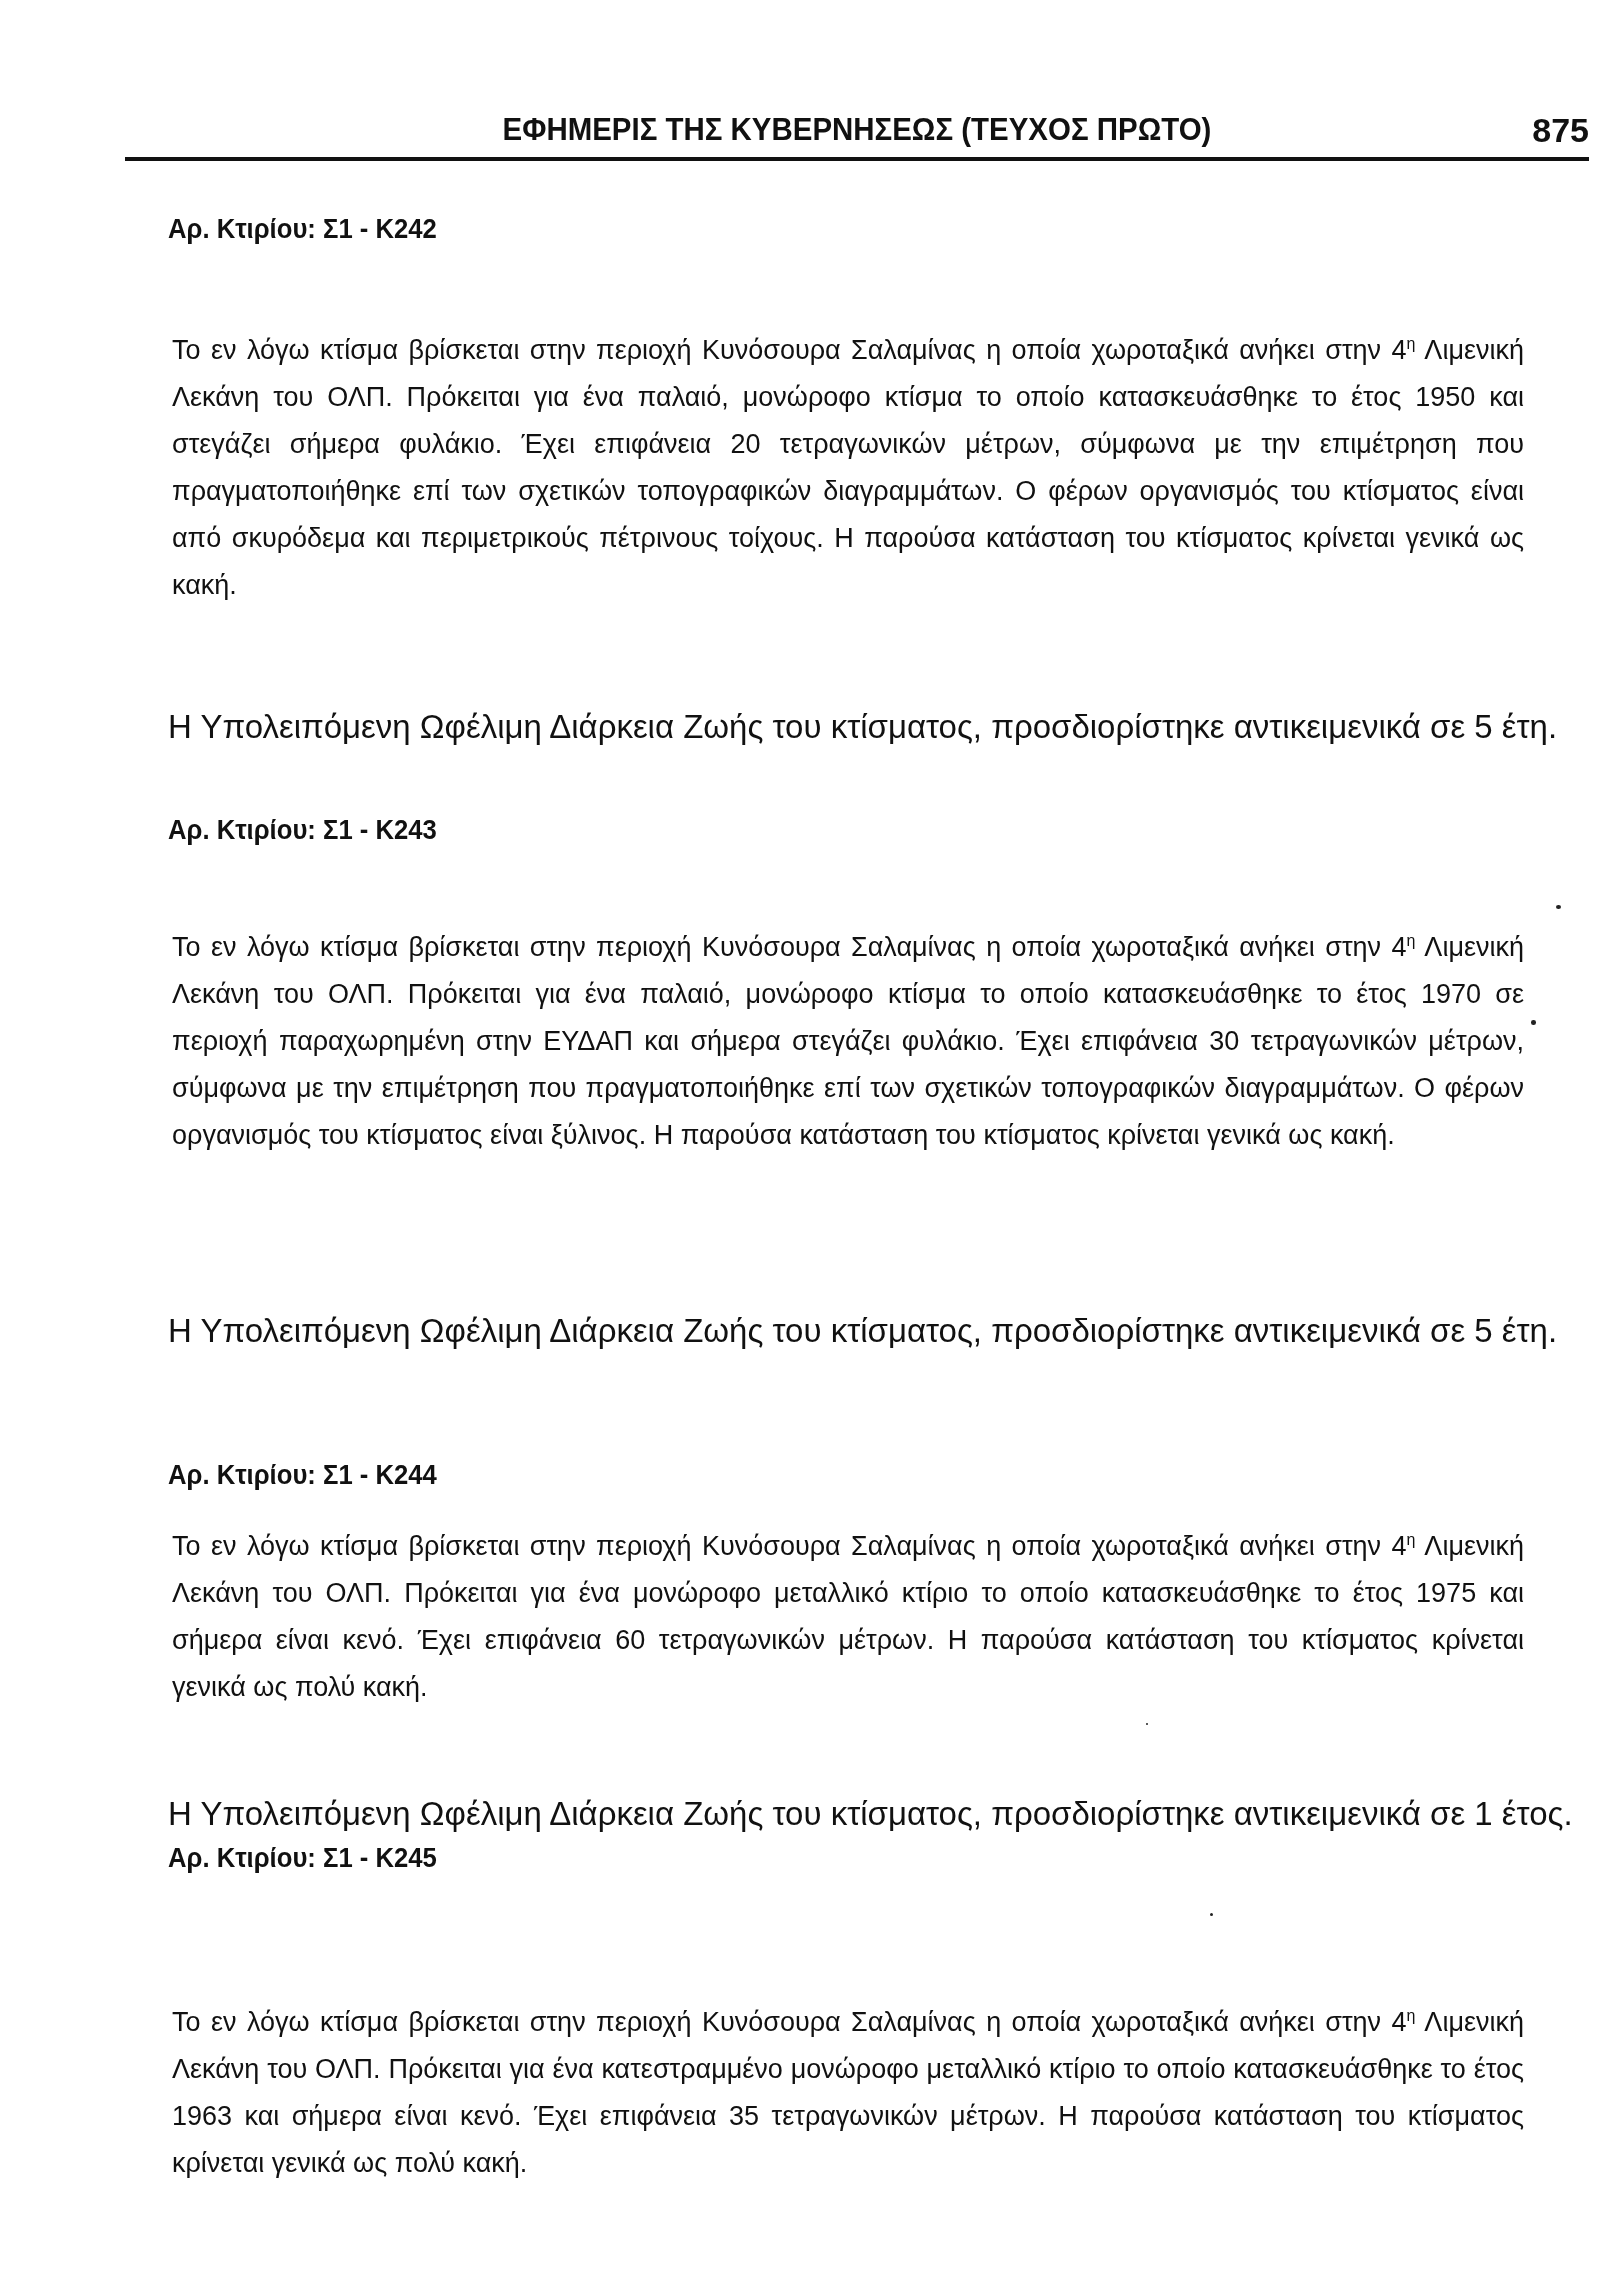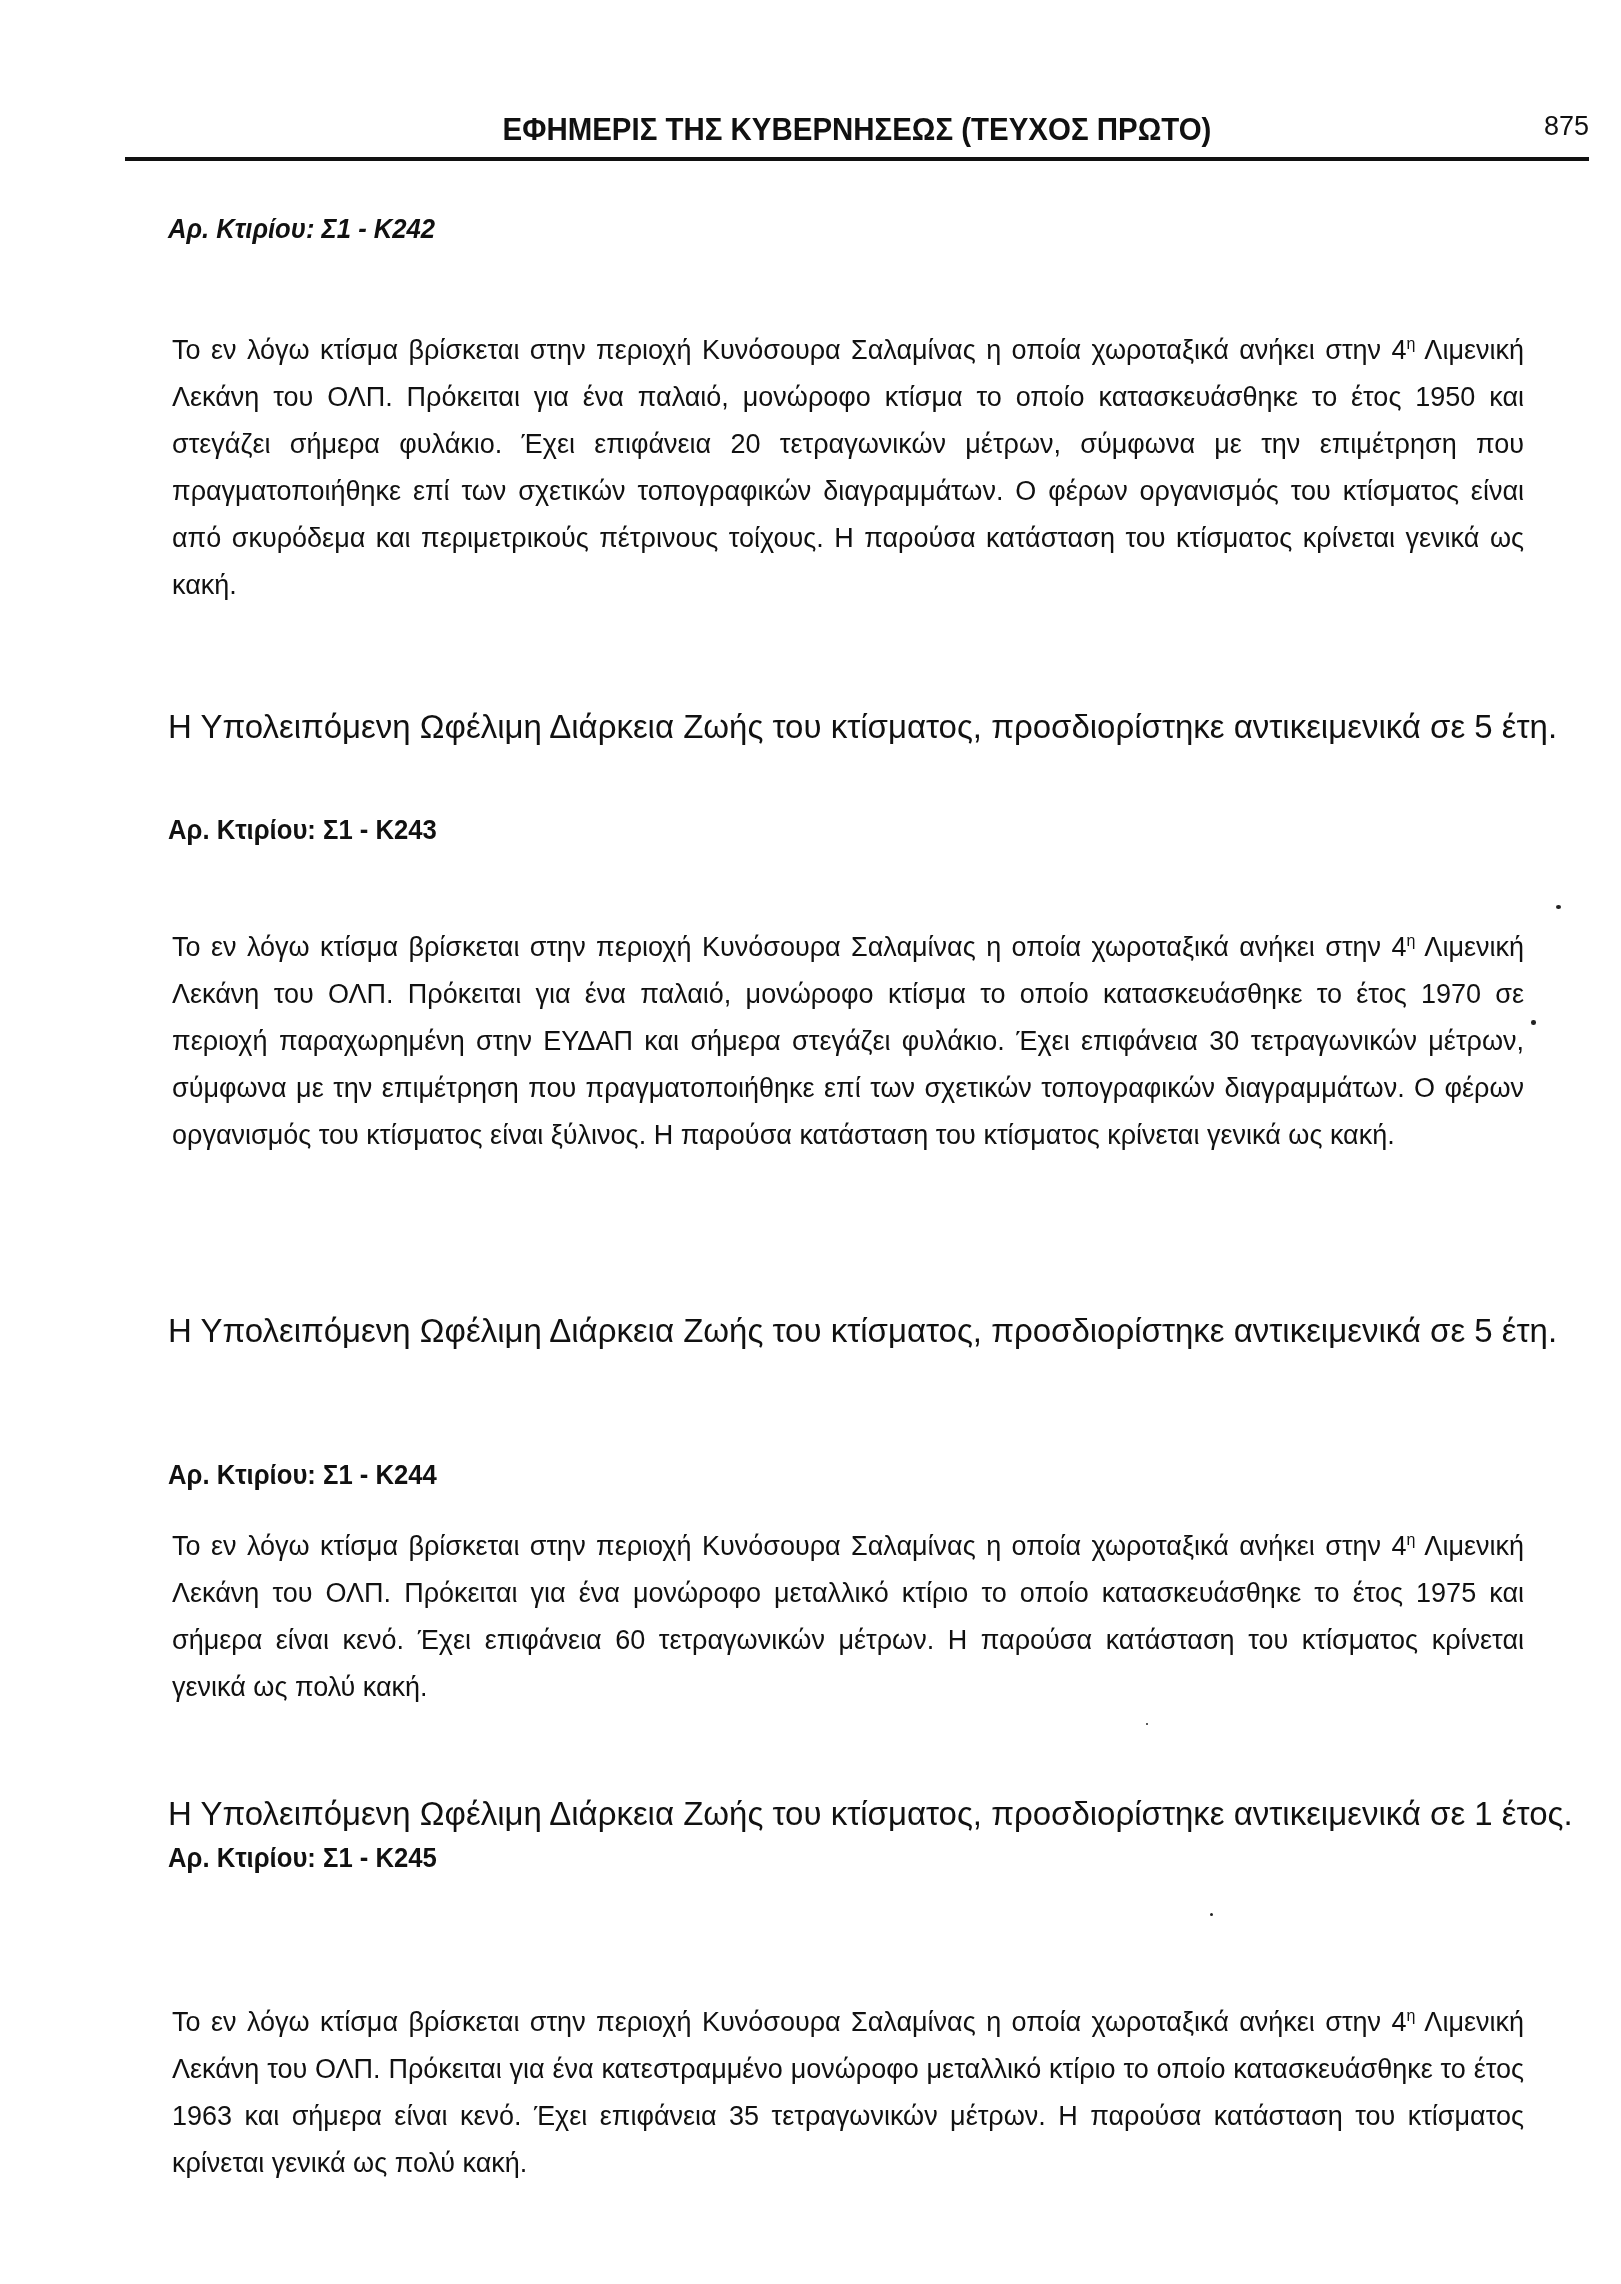--- a/index.html
+++ b/index.html
@@ -1,40 +1,40 @@
 <!DOCTYPE html>
 <html style="font-size:12.6px"><head>
 <meta charset="utf-8">
 <style>
   html, body { margin: 0; padding: 0; background: #ffffff; }
   body { width: 1622px; height: 2284px; position: relative; overflow: hidden;
          font-family: "Liberation Sans", "DejaVu Sans", sans-serif; color: #111; }
   .header { position: absolute; left: 125px; top: 111px; width: 1464px; height: 47px; }
   .header-title { position: absolute; left: 0; right: 0; top: 0; text-align: center;
                   font-size: 32px; font-weight: bold; letter-spacing: 0px; transform: scaleX(0.92); }
-  .page-number { position: absolute; right: 0; top: 0; font-size: 27px; font-weight: normal; }
+  .page-number { position: absolute; right: 0; top: 0; font-size: 34px; font-weight: bold; }
   .rule { position: absolute; left: 125px; top: 157px; width: 1464px; height: 4px; background: #111; }
   .block { position: absolute; left: 168px; width: 1360px; }
   .heading { font-size: 28.5px; font-weight: bold; transform-origin: left; transform: scaleX(0.9); white-space: nowrap; }
   .para { font-size: 27px; line-height: 47px; text-align: justify; transform-origin: left top; }
   .para p { margin: 4px; }
   .rul { font-size: 33px; white-space: nowrap; }
   sup { font-size: 16px; }
   .speck { position: absolute; background: #222; border-radius: 50%; }
 </style>
 </head>
 <body>
 
 <div class="header">
   <div class="header-title">ΕΦΗΜΕΡΙΣ ΤΗΣ ΚΥΒΕΡΝΗΣΕΩΣ (ΤΕΥΧΟΣ ΠΡΩΤΟ)</div>
   <div class="page-number">875</div>
 </div>
 <div class="rule"></div>
 
-<div class="block" style="top:212px;font-style:italic;">
+<div class="block" style="top:212px;">
   <div class="heading">Αρ. Κτιρίου: Σ1 - Κ242</div>
 </div>
 <div class="block para" style="top:316px;">
   <p><span>Το εν λόγω κτίσμα βρίσκεται στην περιοχή Κυνόσουρα Σαλαμίνας η οποία χωροταξικά ανήκει στην 4</span><sup>η</sup><span> Λιμενική Λεκάνη του ΟΛΠ. Πρόκειται για ένα παλαιό, μονώροφο κτίσμα το οποίο κατασκευάσθηκε το έτος 1950 και στεγάζει σήμερα φυλάκιο. Έχει επιφάνεια 20 τετραγωνικών μέτρων, σύμφωνα με την επιμέτρηση που πραγματοποιήθηκε επί των σχετικών τοπογραφικών διαγραμμάτων. Ο φέρων οργανισμός του κτίσματος είναι από σκυρόδεμα και περιμετρικούς πέτρινους τοίχους. Η παρούσα κατάσταση του κτίσματος κρίνεται γενικά ως κακή.</span></p>
 </div>
 <div class="block rul" style="top:708px;">Η Υπολειπόμενη Ωφέλιμη Διάρκεια Ζωής του κτίσματος, προσδιορίστηκε αντικειμενικά σε 5 έτη.</div>
 
 <div class="block" style="top:813px;">
   <div class="heading">Αρ. Κτιρίου: Σ1 - Κ243</div>
 </div>

